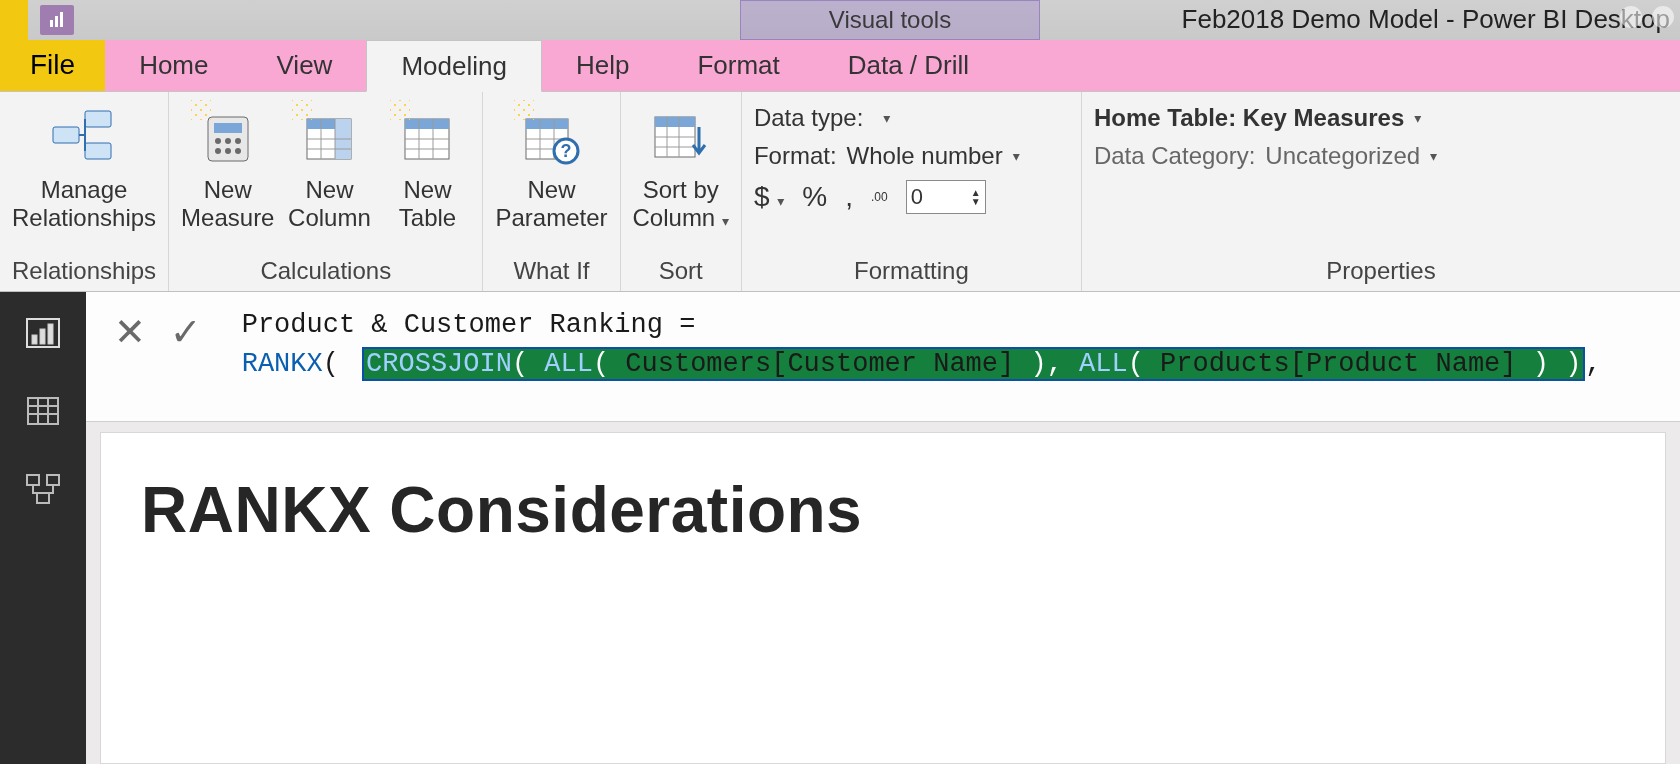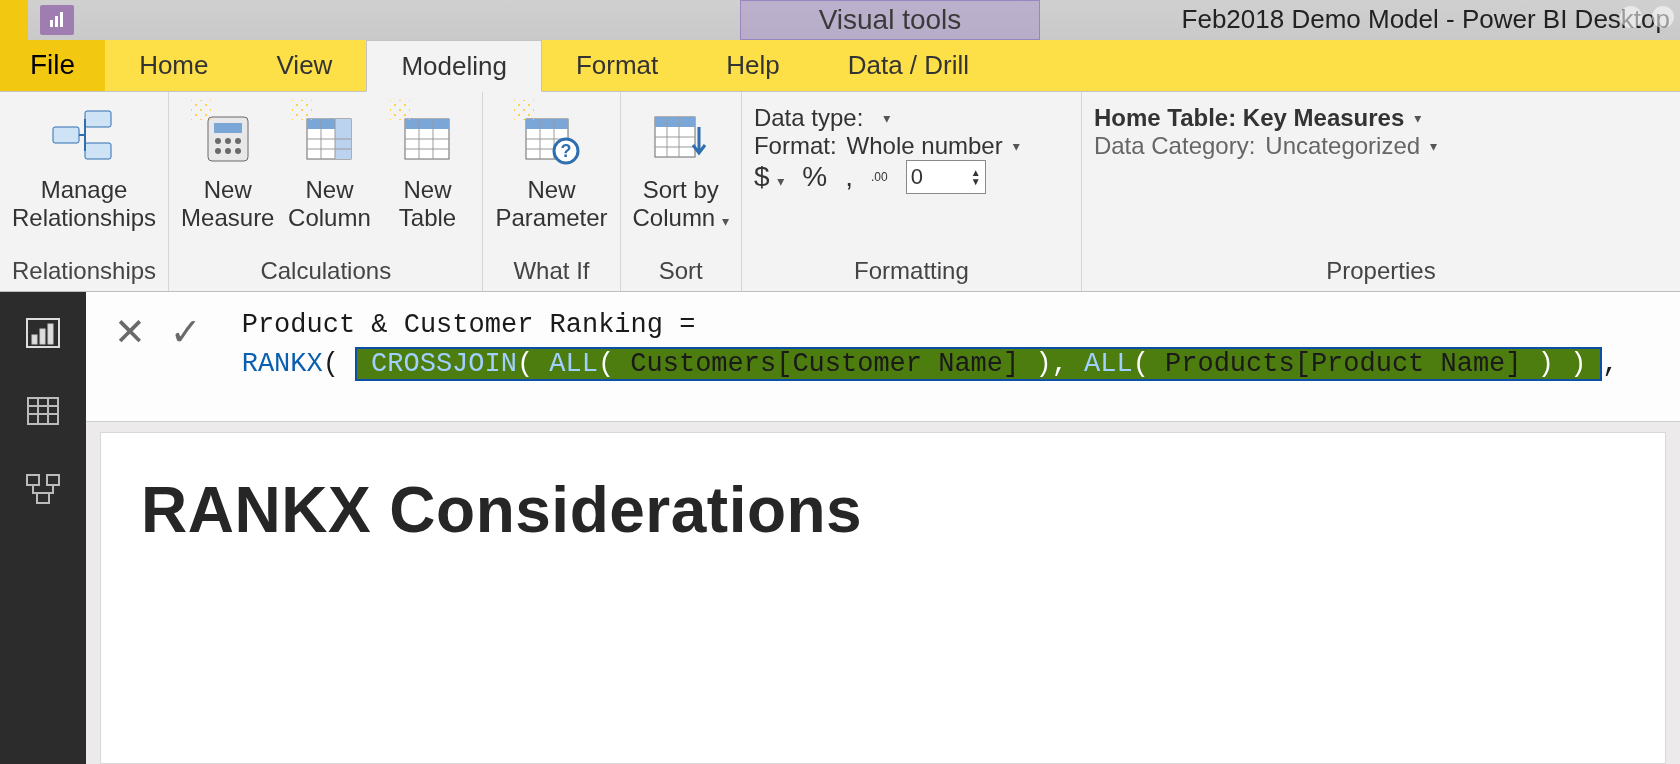--- a/index.html
+++ b/index.html
@@ -27,33 +27,33 @@
     width: 34px; height:30px; background:#a07db0; margin:0 8px; border-radius:2px;
     display:flex; align-items:center; justify-content:center;
   }
   .titlebar .title-left { padding-left:6px; flex:0 0 auto; }
   .titlebar .spacer { flex:1; }
   .titlebar .visual-tools {
     position:absolute; left:740px; top:0; width:300px; height:40px;
     background: rgba(150,120,200,0.35);
     border:1px solid rgba(120,90,180,0.5);
     display:flex; align-items:center; justify-content:center;
-    font-size:28px; color:#3a3a3a;
+    font-size:24px; color:#3a3a3a;
   }
   .titlebar .doc-title {
     position:absolute; right:10px; top:4px;
     font-size:26px; color:#222;
   }
   .titlebar .overlay-icons { position:absolute; right:6px; top:6px; display:flex; gap:10px; }
   .titlebar .overlay-icons span { width:22px; height:22px; border-radius:50%; background:rgba(255,255,255,.55); display:inline-block; }
 
   
   .tabs {
     height: 52px;
-    background: #fde047;
+    background: #f9a8d4;
     display:flex;
     align-items:flex-end;
     border-bottom:1px solid #c4c4c4;
   }
   .tabs .tab {
     padding: 0 34px;
     height:52px;
     display:flex; align-items:center;
     font-size:26px;
     color:#333;
@@ -102,21 +102,21 @@
   .rbtn .txt { font-size:24px; color:#333; text-align:center; line-height:1.15; margin-top:4px; white-space:pre-line;}
   .sparkle { position:relative; }
   .sparkle::before {
     content:""; position:absolute; left:-2px; top:-2px; width:20px; height:20px;
     background: radial-gradient(circle,#ffd24a 20%, transparent 22%),
                 radial-gradient(circle,#ffd24a 20%, transparent 22%);
     background-size:10px 10px; background-position:0 0,5px 5px;
   }
 
   .prop-col {
-    display:flex; flex-direction:column; padding-top:6px;
+    display:flex; flex-direction:column; gap:10px; padding-top:6px;
     font-size:24px; color:#333;
   }
   .prop-row { display:flex; align-items:center; gap:10px; }
   .dd-caret { font-size:14px; color:#555; }
 
   .fmt-row { display:flex; align-items:center; gap:18px; font-size:28px; color:#333;}
   .decimals-box {
     width:80px; height:34px; border:1px solid #8a8a8a; background:#fff;
     display:flex; align-items:center; justify-content:space-between; padding:0 4px;
     font-size:22px;
@@ -152,23 +152,24 @@
     flex:1; padding:14px 12px;
     font-family: Consolas, "Courier New", monospace;
     font-size:27px; line-height:1.45;
     color:#1a1a1a;
     white-space:pre;
   }
   .formula .kw   { color:#0a5fb0; }
   .formula .meas { color:#7a2e9e; }
   .formula .col  { color:#1a1a1a; }
   .formula .sel  {
-    background:#4d7c0f; color:#fff;
+    background:#15803d; color:#fff;
     border:2px solid #0b4fa8;
-    padding:0 14px;
+    padding:0 2px;
+    margin-left:7px;
   }
   .formula .sel .kw { color:#9fd0ff; }
   .formula .indent1 { padding-left:56px; display:inline-block;}
   .canvas {
     flex:1; background:#fff; margin:10px 14px 0 14px;
     border:1px solid #d8d8d8;
     padding:40px 40px;
   }
   .canvas h1 { font-size:64px; font-weight:800; color:#262626; letter-spacing:0.5px;}
 </style>
@@ -191,22 +192,22 @@
     <span></span>
     <span></span>
   </div>
 </div>
 
 <div class="tabs">
   <div class="tab file">File</div>
   <div class="tab">Home</div>
   <div class="tab">View</div>
   <div class="tab active">Modeling</div>
+  <div class="tab">Help</div>
   <div class="tab">Format</div>
-  <div class="tab">Help</div>
   <div class="tab">Data / Drill</div>
 </div>
 
 <div class="ribbon">
 
   <div class="group">
     <div class="group-body">
       <div class="rbtn">
         <div class="glyph">
           <svg width="66" height="60" viewBox="0 0 66 60">

